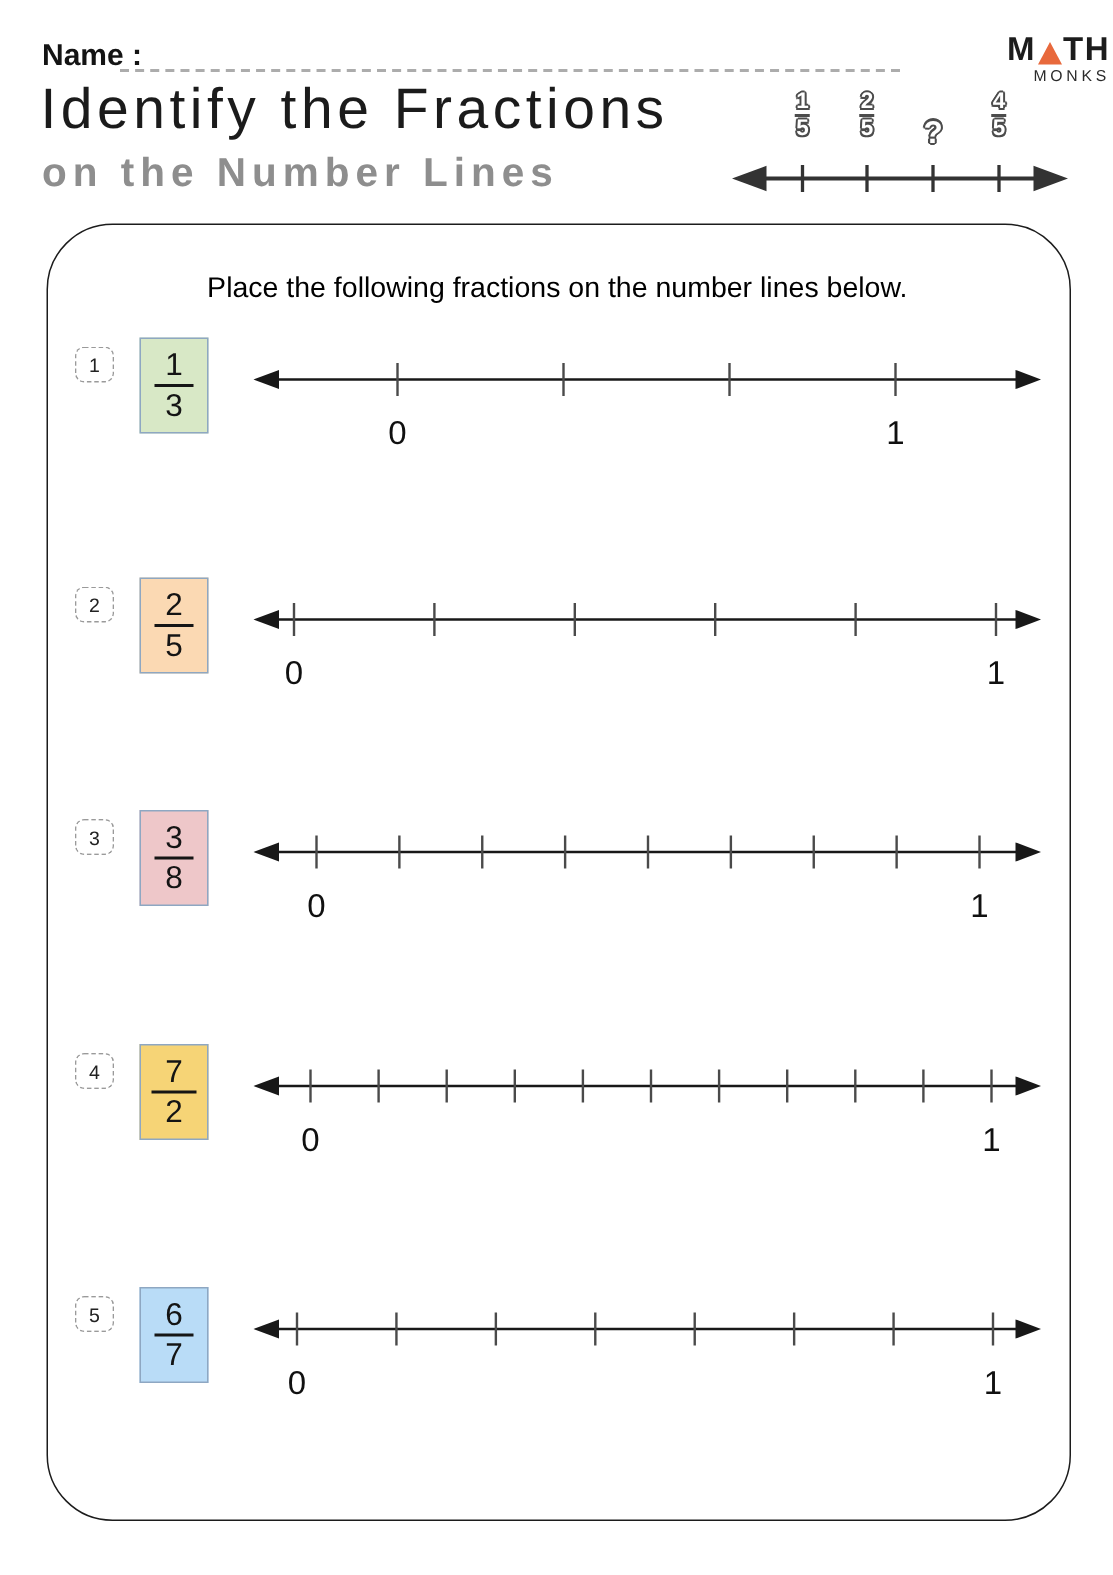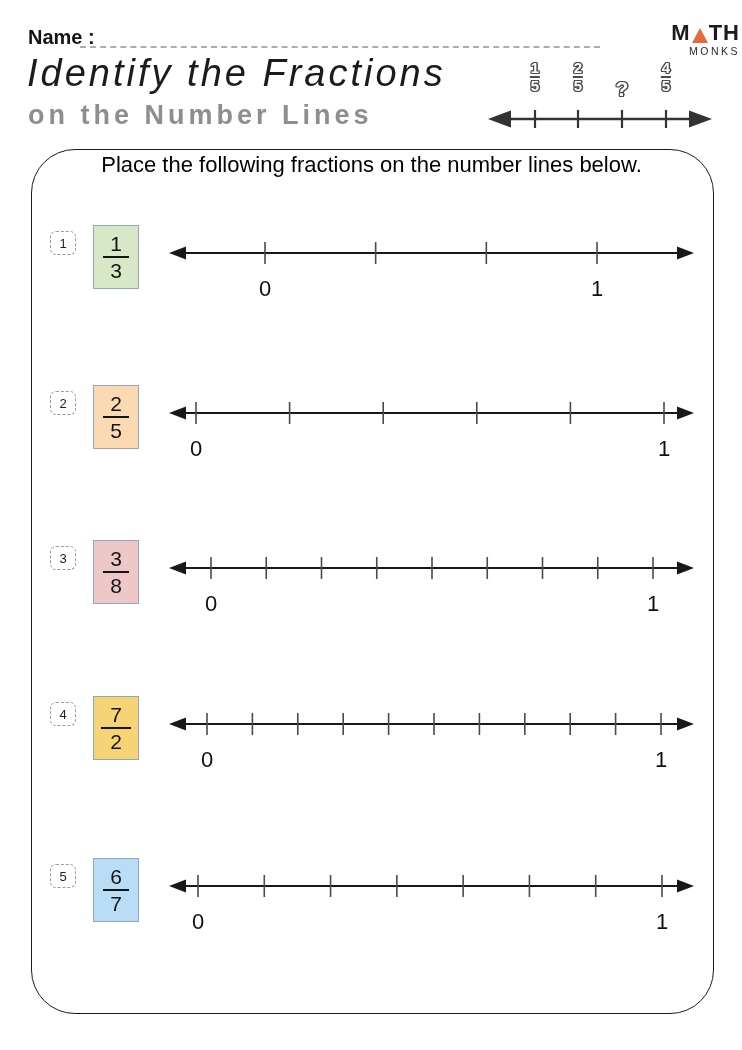--- a/index.html
+++ b/index.html
@@ -10,38 +10,38 @@
   .name-row{position:absolute;left:28px;top:26px;font-size:20px;font-weight:bold;color:#141414;}
   .name-line{position:absolute;left:80px;top:24px;width:520px;height:22px;
              border-bottom:2.5px dashed #acacac;}
   .logo{position:absolute;right:26px;top:22px;text-align:right;}
   .logo-top{display:flex;align-items:flex-end;justify-content:flex-end;
             font-size:22px;font-weight:bold;letter-spacing:1px;color:#1c1c1c;line-height:22px;}
   .logo-tri{width:0;height:0;border-left:8px solid transparent;border-right:8px solid transparent;
             border-bottom:15px solid #e8693c;margin:0 1px 1px 1px;}
   .logo-bottom{font-size:10.5px;font-weight:normal;letter-spacing:2.5px;color:#2a2a2a;margin-top:1px;}
 
-  .title{position:absolute;left:27px;top:52px;font-size:38px;letter-spacing:3px;color:#1b1b1b;white-space:nowrap;font-style:italic;}
+  .title{position:absolute;left:27px;top:52px;font-size:38px;letter-spacing:3px;color:#1b1b1b;white-space:nowrap;}
   .subtitle{position:absolute;left:28px;top:100px;font-size:27px;letter-spacing:4px;color:#8e8e8e;white-space:nowrap;font-weight:bold;}
 
   
   .demo-svg{position:absolute;left:486px;top:103px;}
   .demo-frac{position:absolute;top:60px;display:flex;flex-direction:column;align-items:center;transform:translateX(-50%);}
   .demo-frac .num{border-bottom:2px solid #4c4c4c;padding:0 1px;}
   .bubble{color:#fff;font-weight:bold;font-size:15px;line-height:16px;
           text-shadow:-1px -1px 0 #4c4c4c,1px -1px 0 #4c4c4c,-1px 1px 0 #4c4c4c,1px 1px 0 #4c4c4c,
                       -1.4px 0 0 #4c4c4c,1.4px 0 0 #4c4c4c,0 -1.4px 0 #4c4c4c,0 1.4px 0 #4c4c4c;}
   .demo-q{position:absolute;top:78px;transform:translateX(-50%);font-size:21px;line-height:21px;}
   .pos-0{left:535px;} .pos-1{left:578px;} .pos-2{left:622px;} .pos-3{left:666px;}
 
   
   .sheet{position:absolute;left:31px;top:149px;width:681px;height:863px;
          border:1.6px solid #1c1c1c;border-radius:44px;background:#fff;}
-  .instruction{position:absolute;left:31px;top:152px;width:681px;text-align:center;
-               font-size:22px;color:#000;}
+  .instruction{position:absolute;left:31px;top:182px;width:681px;text-align:center;
+               font-size:19px;color:#000;}
 
   
   .problem-row{position:absolute;left:0;width:742px;height:90px;}
   .row-0{top:233px;} .row-1{top:393px;} .row-2{top:548px;} .row-3{top:704px;} .row-4{top:866px;}
 
   .badge{position:absolute;left:50px;top:-2px;width:24px;height:22px;
          border:1.6px dashed #9a9a9a;border-radius:6px;display:flex;align-items:center;justify-content:center;
          font-size:13px;color:#222;background:#fff;}
   .frac-box{position:absolute;left:93px;top:-8px;width:44px;height:62px;
             border:1.6px solid #8ea7c2;display:flex;flex-direction:column;align-items:center;justify-content:center;}

